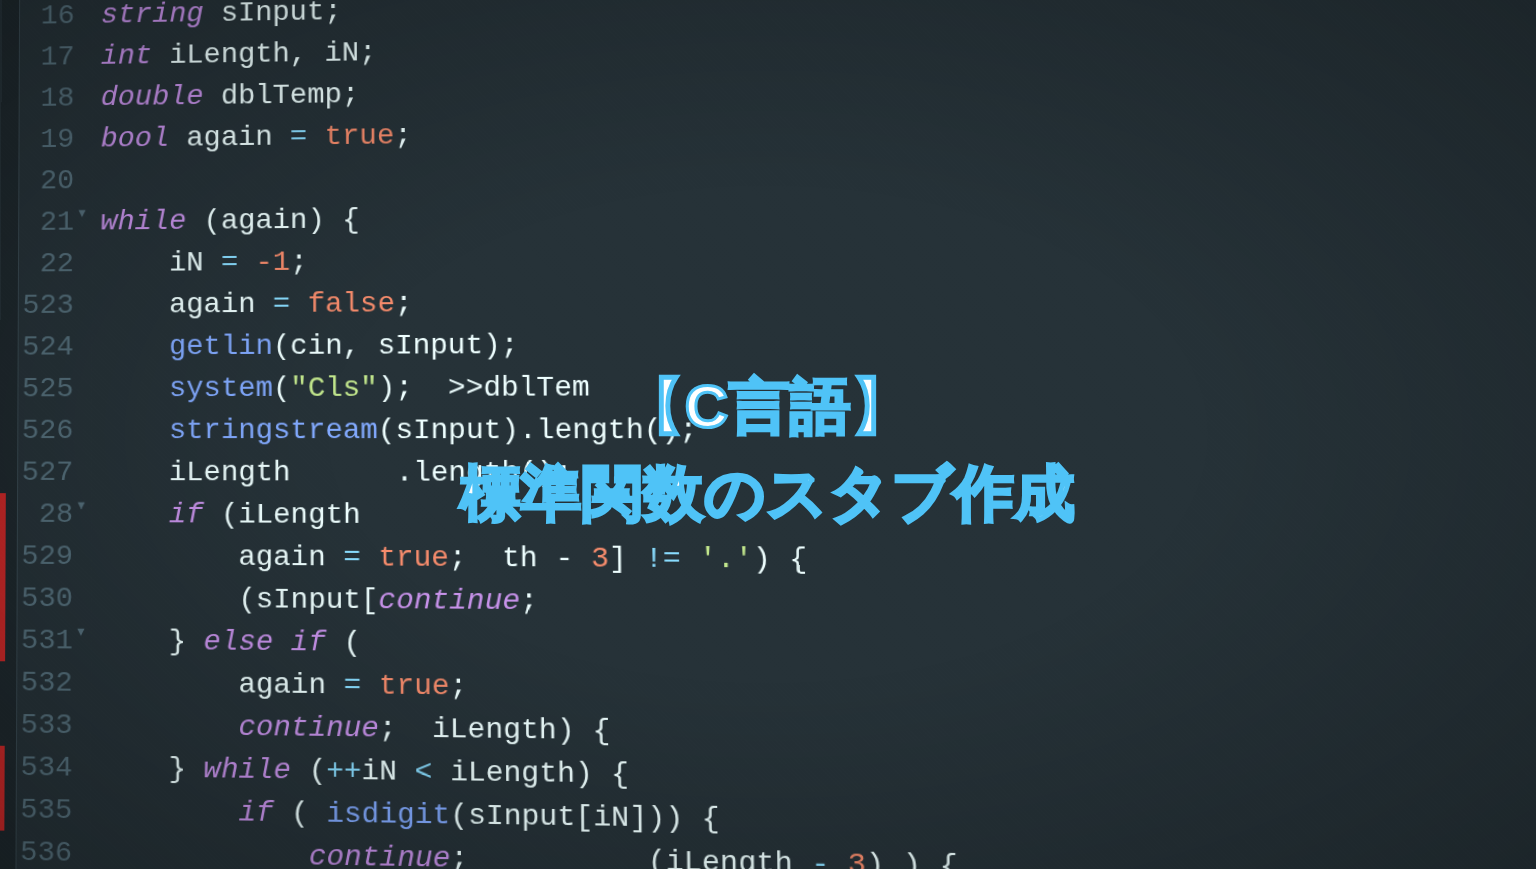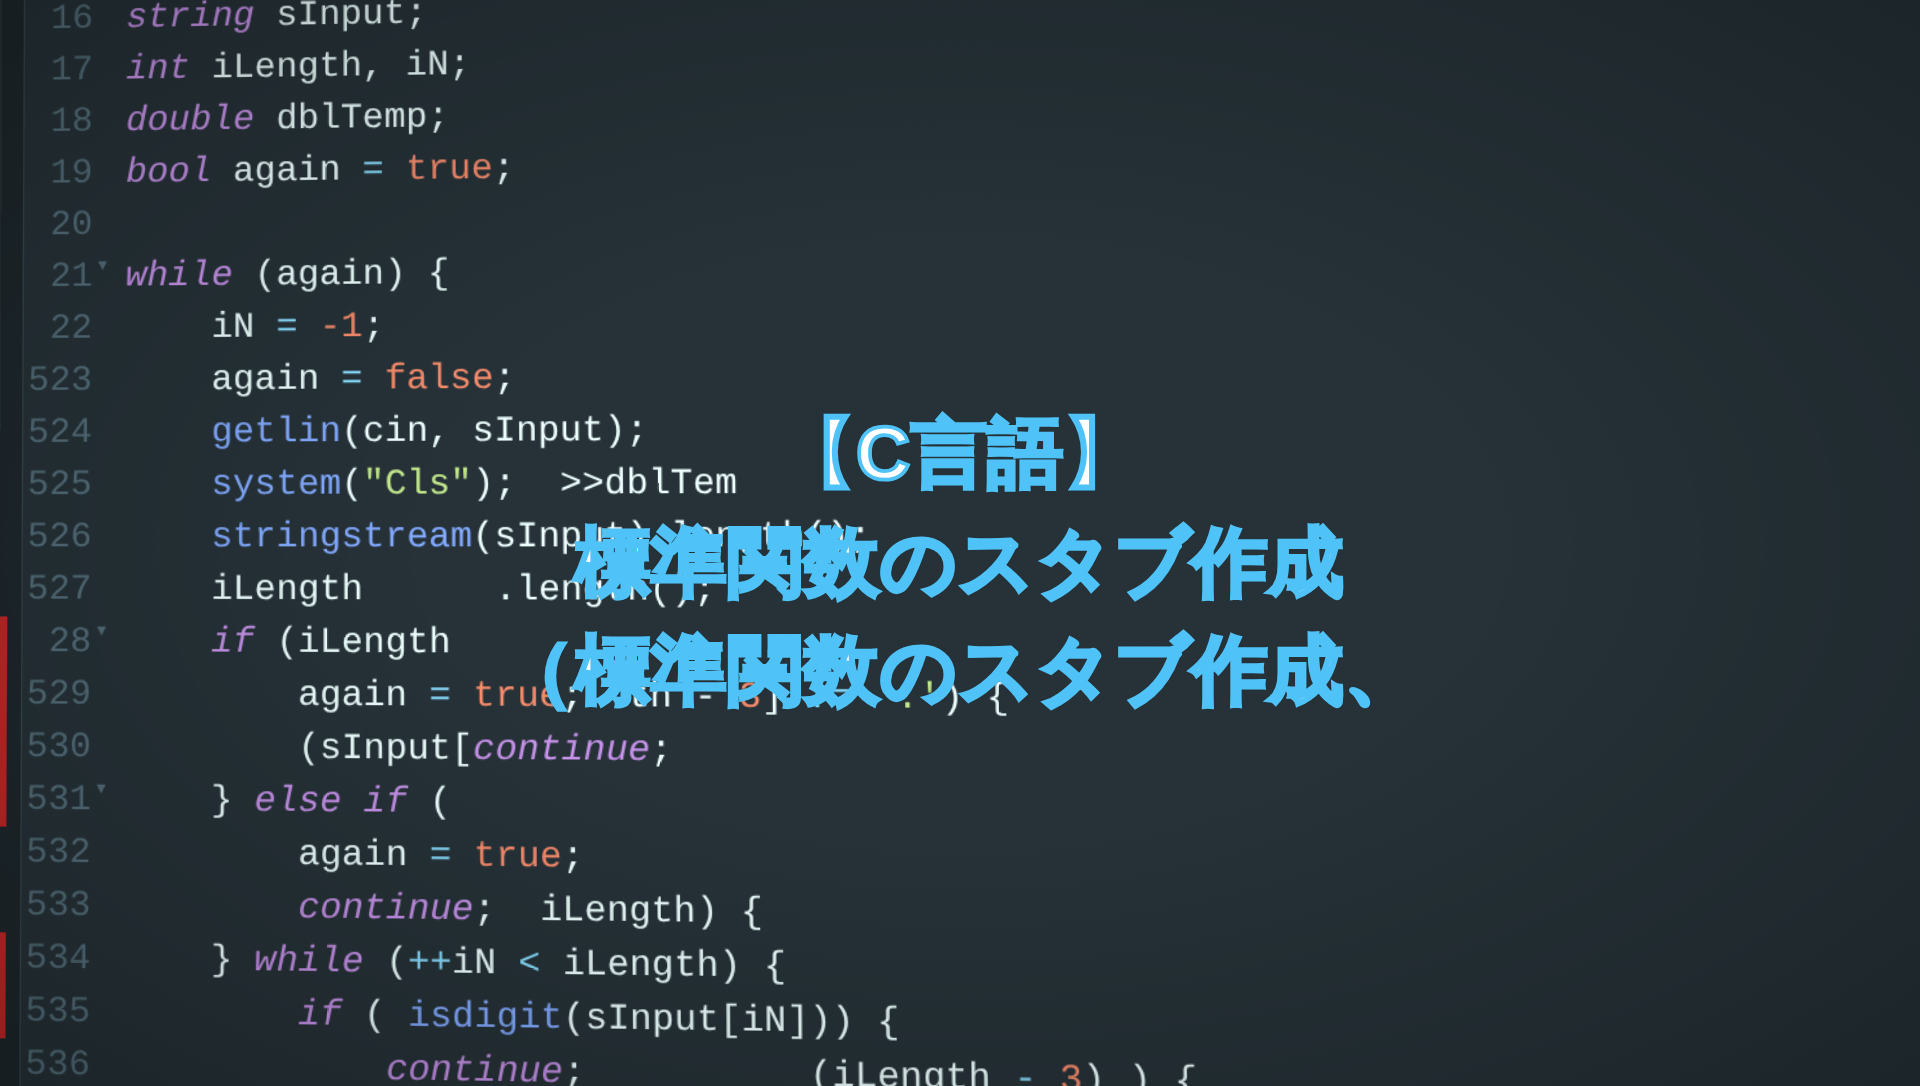--- a/index.html
+++ b/index.html
@@ -181,15 +181,14 @@
   </div>
 </div>
 
 <div class="texture"></div>
 <div class="vignette"></div>
 
 <div class="overlay">
   <div class="title-container">
     <div class="title-line">【C言語】</div>
     <div class="title-line">標準関数のスタブ作成</div>
-    <div class="title-line">（標準関数のスタブ作成、</div>
   </div>
 </div>
 
 </body></html>

